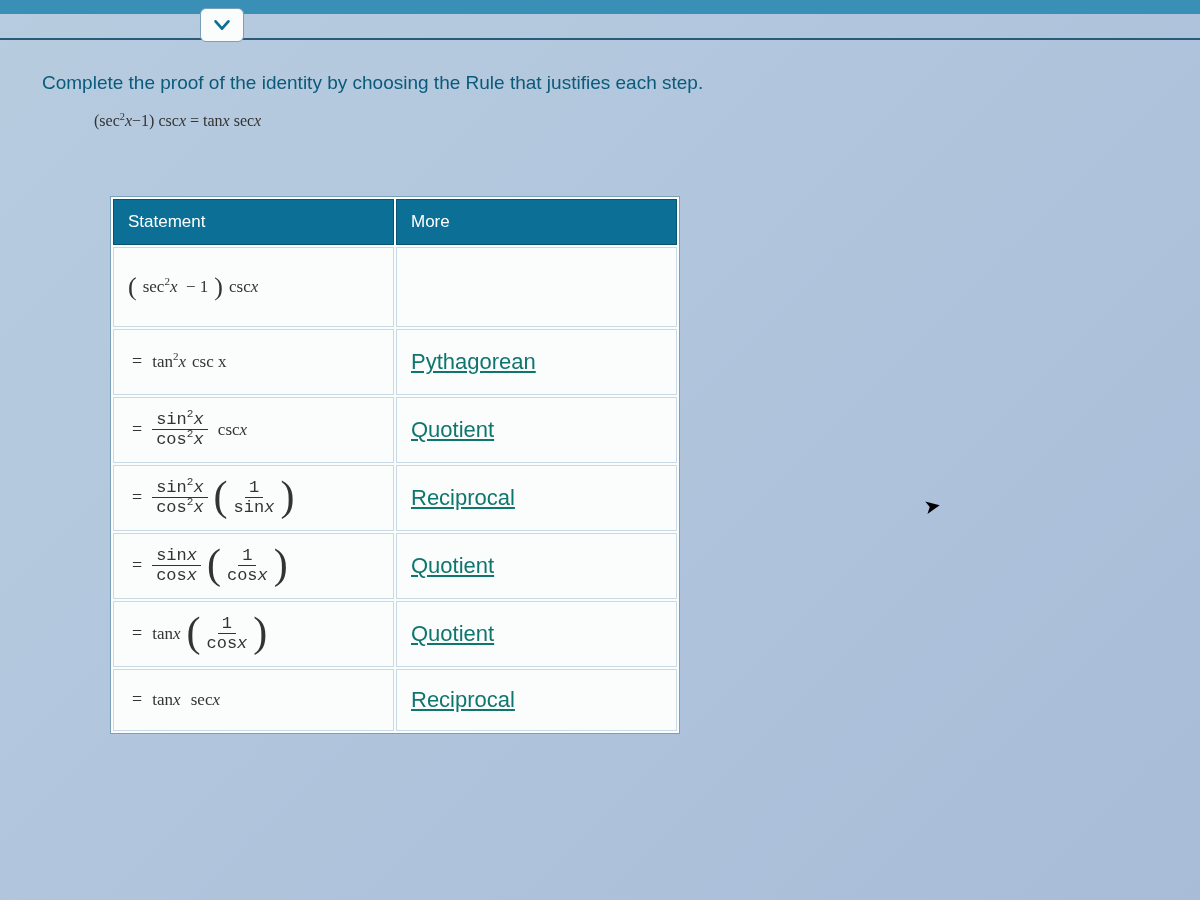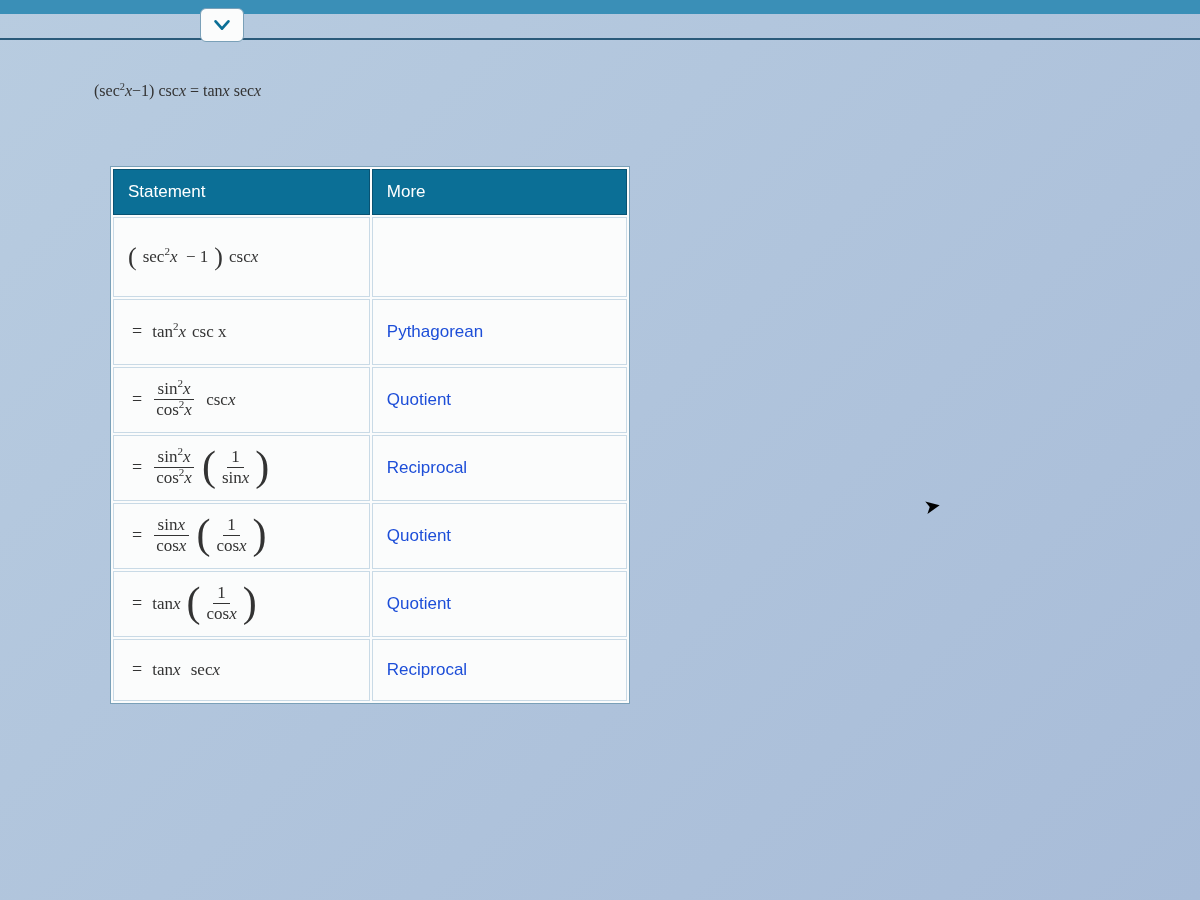--- a/index.html
+++ b/index.html
@@ -53,21 +53,21 @@
 }
 .prompt .identity {
   margin: 10px 0 14px 52px;
   font-family: "Cambria Math", Georgia, serif;
   font-size: 16px;
   color: #333;
 }
 .proof-table {
   margin-top: 62px;
   margin-left: 68px;
-  width: 520px;
+  width: 570px;
   border: 1px solid #7aa0b8;
   background: #fbfcfc;
 }
 .proof-table thead th {
   background: #0b6f96;
   color: #fff;
   text-align: left;
   font-weight: normal;
   font-size: 17px;
   padding: 12px 14px;
@@ -89,41 +89,43 @@
   gap: 6px;
   white-space: nowrap;
 }
 .math .eq { margin: 0 4px 0 4px; font-size: 18px; }
 .frac {
   display: inline-flex;
   flex-direction: column;
   align-items: center;
   vertical-align: middle;
   line-height: 1.05;
+  font-family: Liberation Mono, monospace;
 }
 .frac .num { border-bottom: 1.2px solid #333; padding: 0 4px 1px; }
 .frac .den { padding: 1px 4px 0; text-align: center; }
 .paren {
   display: inline-flex;
   align-items: center;
 }
 .paren::before, .paren::after {
   font-size: 42px;
   line-height: 0.7;
   font-family: Georgia, serif;
   color: #333;
   position: relative;
   top: -1px;
 }
 .paren::before { content: "("; margin-right: 2px; }
 .paren::after  { content: ")"; margin-left: 2px; }
 sup { font-size: 0.65em; vertical-align: super; line-height: 0; }
 .rule-link {
-  color: #1d4ed8;
-  font-size: 17px;
+  color: #0f766e;
+  text-decoration: underline;
+  font-size: 22px;
   cursor: pointer;
 }
 .first-statement td { height: 58px; }
 .row-h { height: 66px; }
 .cursor-icon {
   position: absolute;
   left: 924px;
   top: 494px;
   font-size: 20px;
   color: #000;
@@ -137,20 +139,21 @@
   <div class="chev-button">
     <svg viewBox="0 0 24 24">
       <path d="M5 8 L12 16 L19 8" fill="none" stroke="#0b6f96" stroke-width="3" stroke-linecap="round" stroke-linejoin="round"></path>
     </svg>
   </div>
 </div>
 
 <div class="page">
 
   <div class="prompt">
+    <div>Complete the proof of the identity by choosing the Rule that justifies each step.</div>
     <div class="identity">
       <span>(</span><span>sec</span><sup>2</sup><i>x</i><span>−1</span><span>)</span><span> csc</span><i>x</i>
       <span>= tan</span><i>x</i><span> sec</span><i>x</i>
     </div>
   </div>
 
   <table class="proof-table">
     <colgroup>
         <col class="col-stmt">
         <col class="col-rule">

